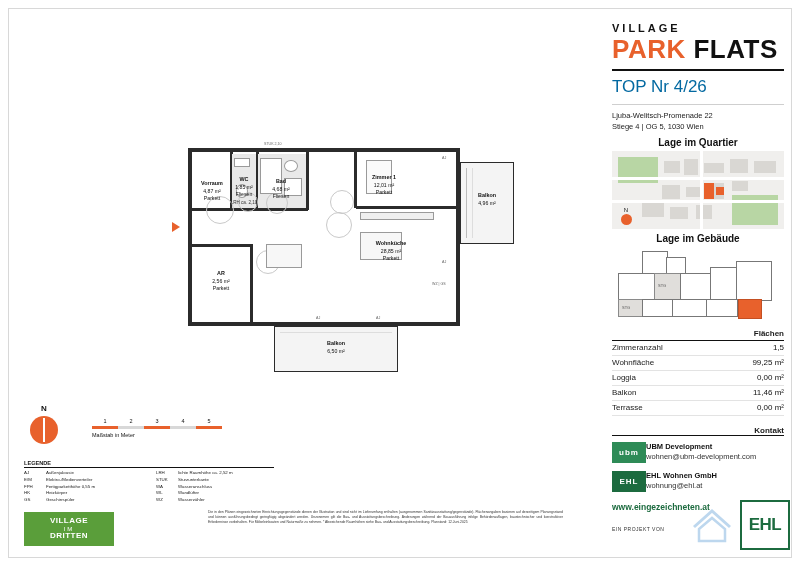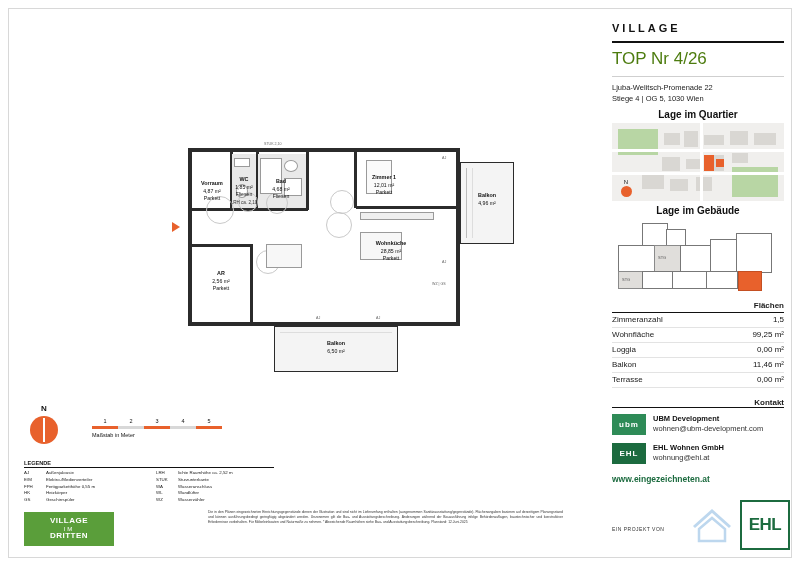--- a/index.html
+++ b/index.html
@@ -14,21 +14,21 @@
   .page{position:absolute;inset:0;background:#fff;}
   .frame{position:absolute;left:8px;top:8px;width:784px;height:550px;border:1px solid #d8d8d8;box-sizing:border-box;}
 
   
   .right{position:absolute;left:612px;top:22px;width:172px;}
   .brand-village{font-size:11px;letter-spacing:3px;color:#111;font-weight:bold;margin-bottom:2px;}
   .brand-main{font-size:26px;font-weight:bold;letter-spacing:0.5px;color:#111;line-height:1;}
   .brand-main .accent{color:#e8612c;}
   .rule-thick{height:2px;background:#111;margin:7px 0 6px 0;}
   .rule-thin{height:1px;background:#cfcfcf;margin:6px 0;}
-  .top-nr{font-size:17px;color:#4d7c0f;margin-bottom:7px;}
+  .top-nr{font-size:17px;color:#0369a1;margin-bottom:7px;}
   .addr{font-size:7.5px;color:#222;line-height:1.45;}
   .sec-label{font-size:10px;color:#111;text-align:center;font-weight:bold;margin:4px 0 3px 0;}
 
   .map-box{position:relative;width:172px;height:78px;background:#f0efed;overflow:hidden;}
   .mp{position:absolute;background:#d9d7d3;}
   .mgreen{position:absolute;background:#b8d6a4;}
   .mroad{position:absolute;background:#ffffff;}
   .mhl{position:absolute;background:#e8612c;}
   .compass{position:absolute;left:3px;bottom:4px;width:22px;text-align:center;}
   .compass .n{font-size:6px;color:#111;}
@@ -38,21 +38,21 @@
   .bl{position:absolute;border:1px solid #777;background:#fff;}
   .blf{position:absolute;background:#e0dedb;border:1px solid #8a8a8a;}
   .blhl{position:absolute;background:#e8612c;border:1px solid #c44f22;}
   .bltxt{position:absolute;font-size:4px;color:#555;}
 
   .flaechen-title{font-size:8px;font-weight:bold;text-align:right;border-bottom:1px solid #111;padding-bottom:2px;margin-top:6px;}
   .frow{display:flex;justify-content:space-between;font-size:8px;padding:2.5px 0;border-bottom:1px solid #e3e3e3;}
   .frow .v{color:#111;}
 
   .kontakt-title{font-size:8px;font-weight:bold;text-align:right;border-bottom:1px solid #111;padding-bottom:0;margin-top:10px;}
-  .krow{display:flex;align-items:center;gap:7px;padding:6px 0 2px 0;}
+  .krow{display:flex;align-items:center;padding:6px 0 2px 0;}
   .klogo{width:34px;height:21px;background:#2e8b57;color:#fff;font-size:8px;display:flex;align-items:center;justify-content:center;font-weight:bold;letter-spacing:1px;flex:0 0 auto;}
   .klogo.ehl{background:#1c6b3f;}
   .ktext{font-size:7.5px;line-height:1.4;}
   .ktext .nm{font-weight:bold;color:#111;}
   .ktext .em{color:#333;}
   .kweb{font-size:8.5px;font-weight:bold;color:#1c6b3f;margin-top:8px;}
 
   
   .planwrap{position:absolute;left:170px;top:140px;width:320px;height:245px;}
   .wall{position:absolute;background:#2b2b2b;}
@@ -101,20 +101,24 @@
   .ehlbox span{font-size:17px;font-weight:bold;color:#1c6b3f;letter-spacing:-0.5px;}
 </style>
 </head>
 <body>
 
 <div class="page">
   <div class="frame"></div>
 
   <div class="right">
     <div class="brand-village">VILLAGE</div>
+    <div class="brand-main">
+      <span class="accent">PARK</span>
+      <span>FLATS</span>
+    </div>
     <div class="rule-thick"></div>
     <div class="top-nr">TOP Nr 4/26</div>
     <div class="rule-thin"></div>
     <div class="addr">Ljuba-Welitsch-Promenade 22</div>
     <div class="addr">Stiege 4 | OG 5, 1030 Wien</div>
 
     <div class="sec-label">Lage im Quartier</div>
     <div class="map-box">
       <div class="mgreen" style="left:6px;top:6px;width:40px;height:26px;"></div>
       <div class="mgreen" style="left:120px;top:44px;width:46px;height:30px;"></div>

